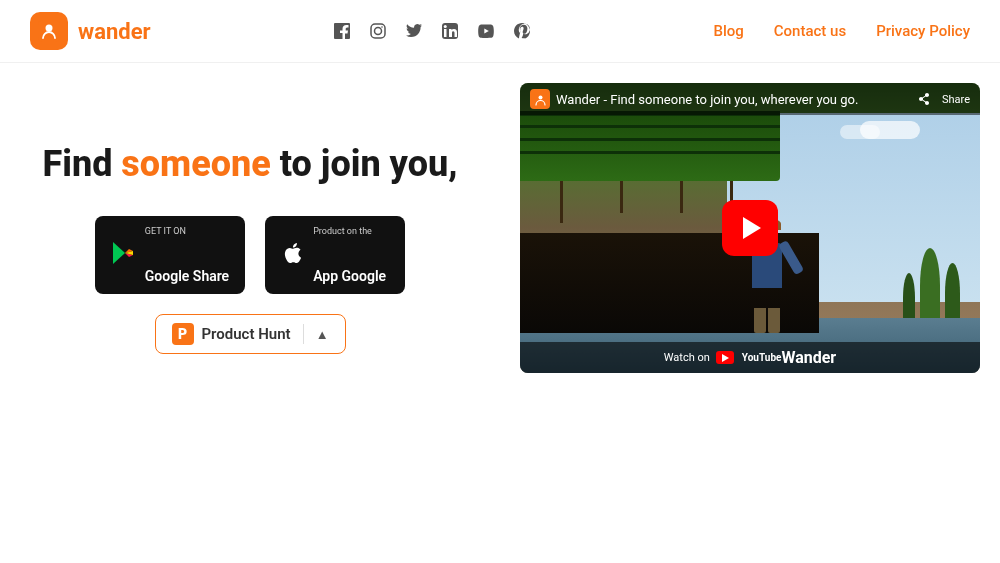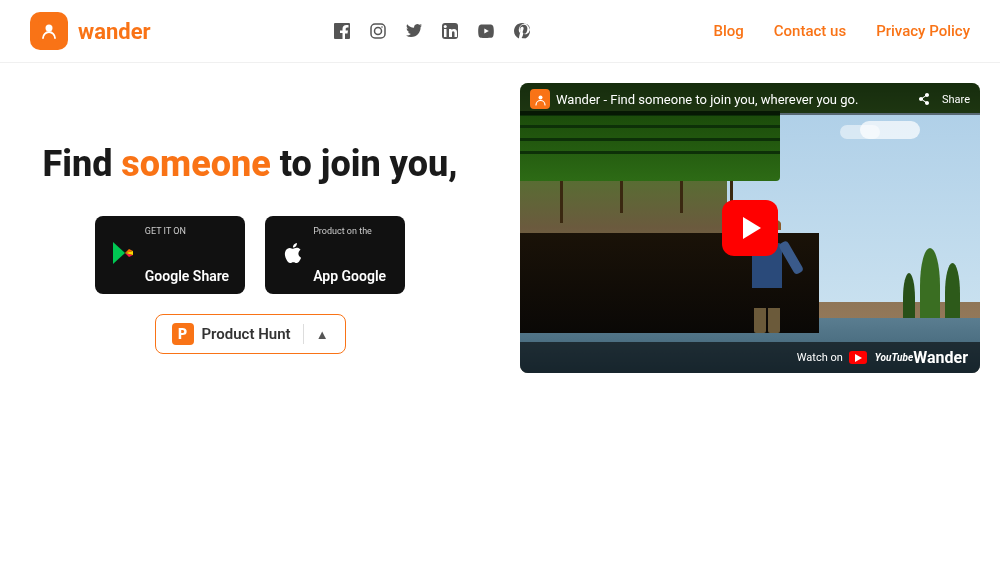--- a/index.html
+++ b/index.html
@@ -251,34 +251,33 @@
 
     .video-footer {
       position: absolute;
       bottom: 0;
       left: 0;
       right: 0;
       background: rgba(0,0,0,0.6);
       padding: 6px 12px;
       display: flex;
       align-items: center;
-      justify-content: flex-end;
+      justify-content: center;
     }
     .watch-on {
       color: white;
       font-size: 11px;
       display: flex;
       align-items: center;
       gap: 6px;
     }
     .youtube-logo {
       display: flex;
       align-items: center;
       gap: 8px;
-      font-style: italic;
     }
     .youtube-icon {
       width: 18px;
       height: 13px;
       background: #ff0000;
       border-radius: 3px;
       display: flex;
       align-items: center;
       justify-content: center;
     }

